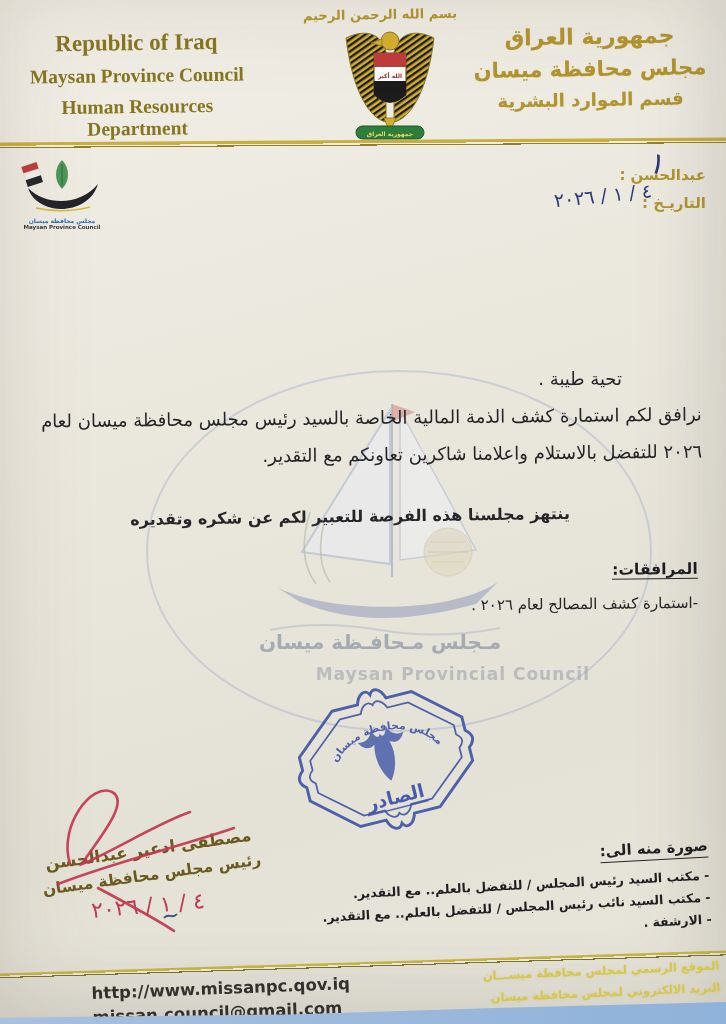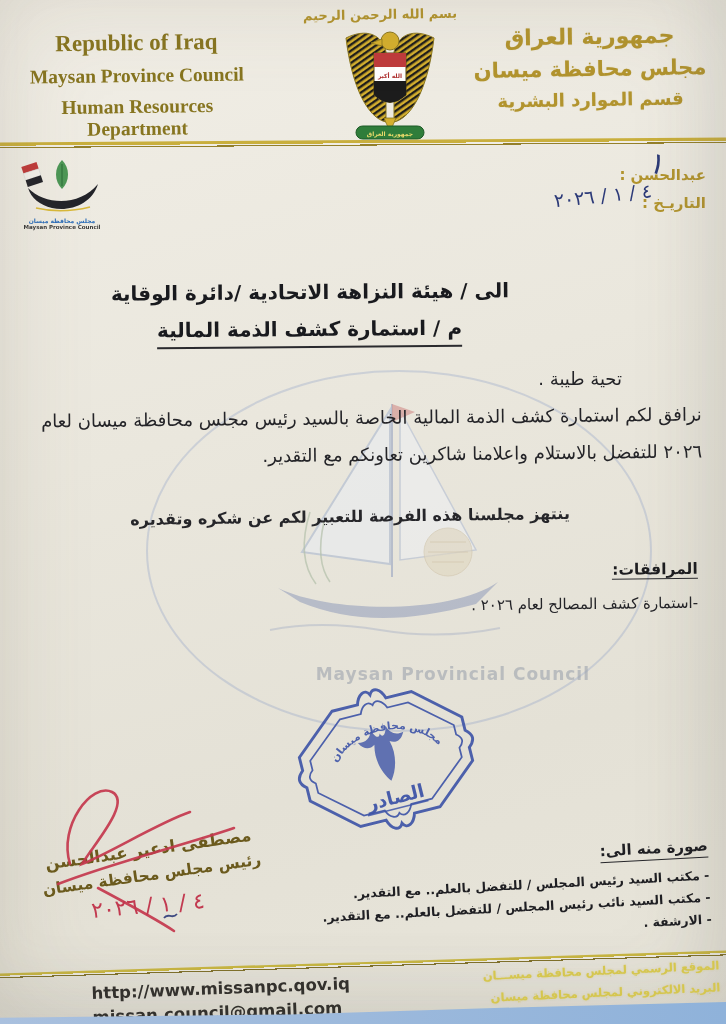--- a/index.html
+++ b/index.html
@@ -174,24 +174,20 @@
       </svg>
       <div class="cap1">مجلس محافظة ميسان</div>
       <div class="cap2">Maysan Province Council</div>
     </div>
 
     <div class="abs meta-label num-label">عبدالحسن :</div>
     <div class="abs meta-label date-label">التاريـخ :</div>
     <div class="abs hand hand-number">١</div>
     <div class="abs hand hand-date">٤ / ١ / ٢٠٢٦</div>
 
-    <div class="abs heading">
-      <div class="to">الى / هيئة النزاهة الاتحادية /دائرة الوقاية</div>
-      <div><span class="subj">م / استمارة كشف الذمة المالية</span></div>
-    </div>
 
     <div class="abs greeting">تحية طيبة .</div>
     <div class="abs body-par">نرافق لكم استمارة كشف الذمة المالية الخاصة بالسيد رئيس مجلس محافظة ميسان لعام ٢٠٢٦ للتفضل بالاستلام واعلامنا شاكرين تعاونكم مع التقدير.</div>
     <div class="abs closing">ينتهز مجلسنا هذه الفرصة للتعبير لكم عن شكره وتقديره</div>
 
     <div class="abs attachments">
       <span class="lbl">المرافقات:</span>
       <div class="item">-استمارة كشف المصالح لعام ٢٠٢٦ .</div>
     </div>
 
@@ -200,20 +196,21 @@
       <path d="M150,18 L62,160 L150,172 Z" fill="#e9eef6" stroke="#9fb0cf" stroke-width="2"></path>
       <path d="M160,18 L236,158 L160,168 Z" fill="#eef1f7" stroke="#a8b6d2" stroke-width="1.5"></path>
       <line x1="152" y1="12" x2="152" y2="185" stroke="#8898bd" stroke-width="2"></line>
       <path d="M152,12 L175,20 L152,30 Z" fill="#c25555" opacity=".75"></path>
       <circle cx="208" cy="160" r="24" fill="#d8c9a8" opacity=".65" stroke="#bba77e" stroke-width="1"></circle>
       <path d="M190,150 L226,150 M188,160 L228,160 M192,170 L224,170" stroke="#bba77e" stroke-width="1" opacity=".7"></path>
       <path d="M38,196 C92,222 212,222 258,190 L236,212 C162,232 110,230 60,210 Z" fill="#4a5fa0" opacity=".6"></path>
       <path d="M30,238 Q80,228 140,238 T260,236" stroke="#8898bd" stroke-width="2" fill="none" opacity=".6"></path>
       <path d="M70,120 C60,152 64,176 76,192 M84,130 C78,156 80,176 90,190" stroke="#7f9b7a" stroke-width="1.6" fill="none" opacity=".7"></path>
     </svg>
+    <div class="abs wm-ar">مـجلس مـحافـظة ميسان</div>
     <div class="abs wm-en">Maysan Provincial Council</div>
 
     <div class="abs stamp">
       <svg width="196" height="146" viewBox="0 0 200 150">
         <g stroke="#3f55a8" fill="none" opacity=".92">
           <path stroke-width="3" d="M58,14 L85,14 C88,4 96,-1 100,7 C104,-1 112,4 115,14 L142,14 L186,52 L186,66 Q197,75 186,84 L186,98 L142,136 L115,136 C112,146 104,151 100,143 C96,151 88,146 85,136 L58,136 L14,98 L14,84 Q3,75 14,66 L14,52 Z"></path>
           <path stroke-width="1.8" d="M64,24 L86,24 C89,16 96,12 100,18 C104,12 111,16 114,24 L136,24 L176,58 L176,68 Q185,75 176,82 L176,92 L136,126 L114,126 C111,134 104,138 100,132 C96,138 89,134 86,126 L64,126 L24,92 L24,82 Q15,75 24,68 L24,58 Z"></path>
         </g>
         <defs>
             <path id="stampArc" d="M42,78 A62,50 0 0 1 158,78"></path>

